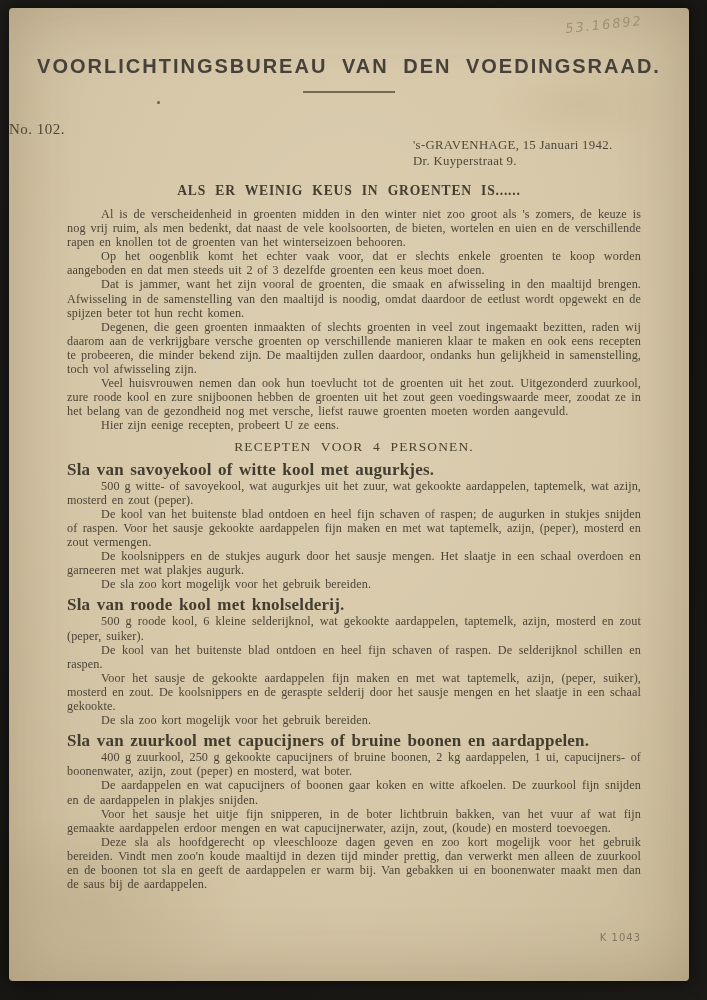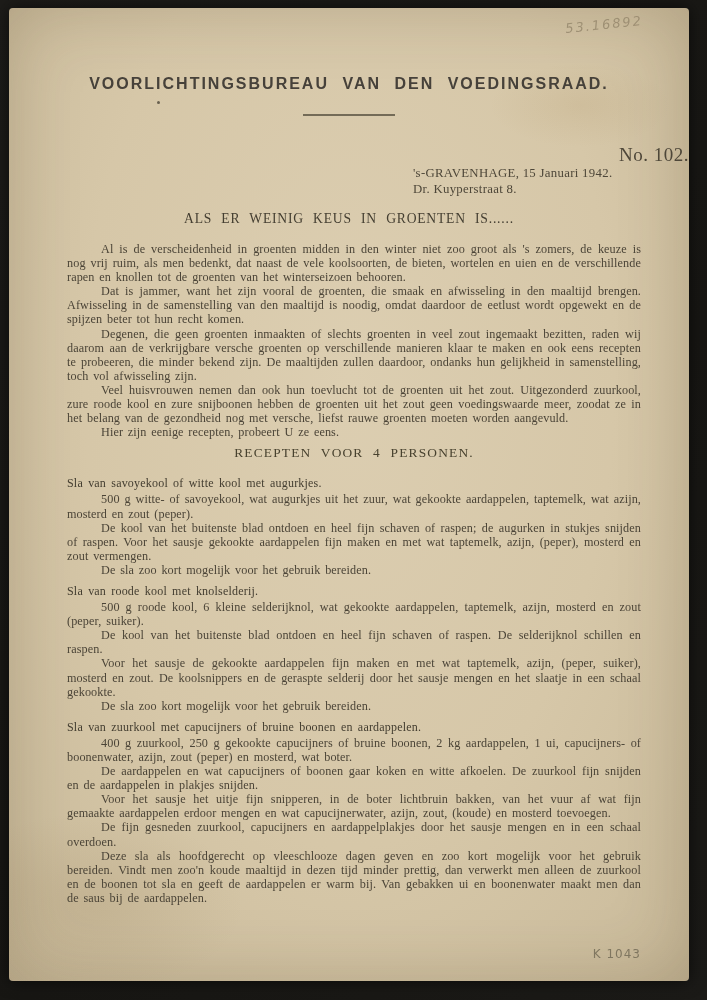--- a/index.html
+++ b/index.html
@@ -39,25 +39,25 @@
     right: 46px;
     font-family: "DejaVu Sans", sans-serif;
     font-style: italic;
     font-size: 13px;
     letter-spacing: 2px;
     color: #97896e;
     transform: rotate(-6deg);
     opacity: 0.85;
   }
   .org-title {
-    margin: 18px;
+    margin: 0;
     text-align: center;
     font-family: "Liberation Sans", sans-serif;
     font-weight: bold;
-    font-size: 16px;
+    font-size: 20px;
     line-height: 24px;
     letter-spacing: 2px;
     word-spacing: 7px;
     color: #46413a;
   }
   .title-rule {
     width: 92px;
     height: 0;
     border-top: 2px solid #5a5342;
     margin: 13px auto 0 auto;
@@ -68,44 +68,44 @@
     left: 148px;
     top: 93px;
     width: 3px;
     height: 3px;
     border-radius: 50%;
     background: #554d3f;
     opacity: 0.85;
   }
   .bulletin-no {
     margin-top: 28px;
-    text-align: right;
-    font-size: 19px;
+    text-align: left;
+    font-size: 15px;
     letter-spacing: 0.5px;
     color: #4e4739;
   }
   .date-block {
     margin-top: 0;
     margin-left: 404px;
     font-size: 12.8px;
     line-height: 15.5px;
     letter-spacing: 0.3px;
     color: #4e4739;
   }
   .article-title {
     margin: 14px 0 0 0;
     text-align: center;
     font-size: 13.6px;
-    font-weight: normal;
+    font-weight: bold;
     letter-spacing: 0.8px;
     word-spacing: 5px;
     color: #443e31;
   }
   .text-column {
-    margin: 15px 48px 0 58px;
+    margin: 8px 48px 0 58px;
     text-align: justify;
     font-size: 12.2px;
     line-height: 14.1px;
     word-spacing: 1.6px;
     letter-spacing: 0.1px;
   }
   .text-column p.body-para {
     margin: 0;
     text-indent: 34px;
   }
@@ -116,33 +116,33 @@
     font-weight: normal;
     letter-spacing: 1.2px;
     word-spacing: 5px;
     color: #48422f;
   }
   .recipes section {
     margin: 0;
   }
   .recipe-title {
     margin: 7px 0 2px 0;
-    font-size: 12px;
-    font-weight: normal;
+    font-size: 17px;
+    font-weight: bold;
     text-indent: 0;
     letter-spacing: 0.2px;
     word-spacing: 2px;
     color: #433d30;
   }
   .print-code {
     position: absolute;
     right: 48px;
-    bottom: 20px;
+    bottom: 38px;
     font-family: "DejaVu Sans", sans-serif;
-    font-size: 12px;
+    font-size: 10px;
     letter-spacing: 1px;
     color: #6f6753;
     opacity: 0.8;
   }
 </style>
 </head>
 <body>
 
 <div class="backdrop">
   <div class="paper">
@@ -152,54 +152,55 @@
     <h1 class="org-title">VOORLICHTINGSBUREAU VAN DEN VOEDINGSRAAD.</h1>
 
     <div class="title-rule"></div>
 
     <div class="ink-dot"></div>
 
     <div class="bulletin-no">No. 102.</div>
 
     <div class="date-block">
       <div>'s-GRAVENHAGE, 15 Januari 1942.</div>
-      <div>Dr. Kuyperstraat 8.</div>
+      <div>Dr. Kuyperstraat 9.</div>
     </div>
 
     <h2 class="article-title">ALS ER WEINIG KEUS IN GROENTEN IS......</h2>
 
     <div class="text-column intro">
         <p class="body-para">Al is de verscheidenheid in groenten midden in den winter niet zoo groot als 's zomers, de keuze is nog vrij ruim, als men bedenkt, dat naast de vele koolsoorten, de bieten, wortelen en uien en de verschillende rapen en knollen tot de groenten van het winterseizoen behooren.</p>
+        <p class="body-para">Op het oogenblik komt het echter vaak voor, dat er slechts enkele groenten te koop worden aangeboden en dat men steeds uit 2 of 3 dezelfde groenten een keus moet doen.</p>
         <p class="body-para">Dat is jammer, want het zijn vooral de groenten, die smaak en afwisseling in den maaltijd brengen. Afwisseling in de samenstelling van den maaltijd is noodig, omdat daardoor de eetlust wordt opgewekt en de spijzen beter tot hun recht komen.</p>
         <p class="body-para">Degenen, die geen groenten inmaakten of slechts groenten in veel zout ingemaakt bezitten, raden wij daarom aan de verkrijgbare versche groenten op verschillende manieren klaar te maken en ook eens recepten te probeeren, die minder bekend zijn. De maaltijden zullen daardoor, ondanks hun gelijkheid in samenstelling, toch vol afwisseling zijn.</p>
         <p class="body-para">Veel huisvrouwen nemen dan ook hun toevlucht tot de groenten uit het zout. Uitgezonderd zuurkool, zure roode kool en zure snijboonen hebben de groenten uit het zout geen voedingswaarde meer, zoodat ze in het belang van de gezondheid nog met versche, liefst rauwe groenten moeten worden aangevuld.</p>
         <p class="body-para">Hier zijn eenige recepten, probeert U ze eens.</p>
       </div>
 
     <h3 class="recipes-heading">RECEPTEN VOOR 4 PERSONEN.</h3>
 
     <div class="text-column recipes">
         <section>
           <h4 class="recipe-title">Sla van savoyekool of witte kool met augurkjes.</h4>
           <p class="body-para">500 g witte- of savoyekool, wat augurkjes uit het zuur, wat gekookte aardappelen, taptemelk, wat azijn, mosterd en zout (peper).</p>
           <p class="body-para">De kool van het buitenste blad ontdoen en heel fijn schaven of raspen; de augurken in stukjes snijden of raspen. Voor het sausje gekookte aardappelen fijn maken en met wat taptemelk, azijn, (peper), mosterd en zout vermengen.</p>
+          <p class="body-para">De koolsnippers en de stukjes augurk door het sausje mengen. Het slaatje in een schaal overdoen en garneeren met wat plakjes augurk.</p>
           <p class="body-para">De sla zoo kort mogelijk voor het gebruik bereiden.</p>
         </section>
         <section>
           <h4 class="recipe-title">Sla van roode kool met knolselderij.</h4>
           <p class="body-para">500 g roode kool, 6 kleine selderijknol, wat gekookte aardappelen, taptemelk, azijn, mosterd en zout (peper, suiker).</p>
           <p class="body-para">De kool van het buitenste blad ontdoen en heel fijn schaven of raspen. De selderijknol schillen en raspen.</p>
           <p class="body-para">Voor het sausje de gekookte aardappelen fijn maken en met wat taptemelk, azijn, (peper, suiker), mosterd en zout. De koolsnippers en de geraspte selderij door het sausje mengen en het slaatje in een schaal gekookte.</p>
           <p class="body-para">De sla zoo kort mogelijk voor het gebruik bereiden.</p>
         </section>
         <section>
           <h4 class="recipe-title">Sla van zuurkool met capucijners of bruine boonen en aardappelen.</h4>
           <p class="body-para">400 g zuurkool, 250 g gekookte capucijners of bruine boonen, 2 kg aardappelen, 1 ui, capucijners- of boonenwater, azijn, zout (peper) en mosterd, wat boter.</p>
           <p class="body-para">De aardappelen en wat capucijners of boonen gaar koken en witte afkoelen. De zuurkool fijn snijden en de aardappelen in plakjes snijden.</p>
           <p class="body-para">Voor het sausje het uitje fijn snipperen, in de boter lichtbruin bakken, van het vuur af wat fijn gemaakte aardappelen erdoor mengen en wat capucijnerwater, azijn, zout, (koude) en mosterd toevoegen.</p>
-          <p class="body-para">De fijn gesneden zuurkool, capucijners en aardappelplakjes door het sausje mengen en in een schaal overdoen.</p>
           <p class="body-para">Deze sla als hoofdgerecht op vleeschlooze dagen geven en zoo kort mogelijk voor het gebruik bereiden. Vindt men zoo'n koude maaltijd in dezen tijd minder prettig, dan verwerkt men alleen de zuurkool en de boonen tot sla en geeft de aardappelen er warm bij. Van gebakken ui en boonenwater maakt men dan de saus bij de aardappelen.</p>
         </section>
       </div>
 
     <div class="print-code">K 1043</div>
   </div>
 </div>
 
 </body></html>

